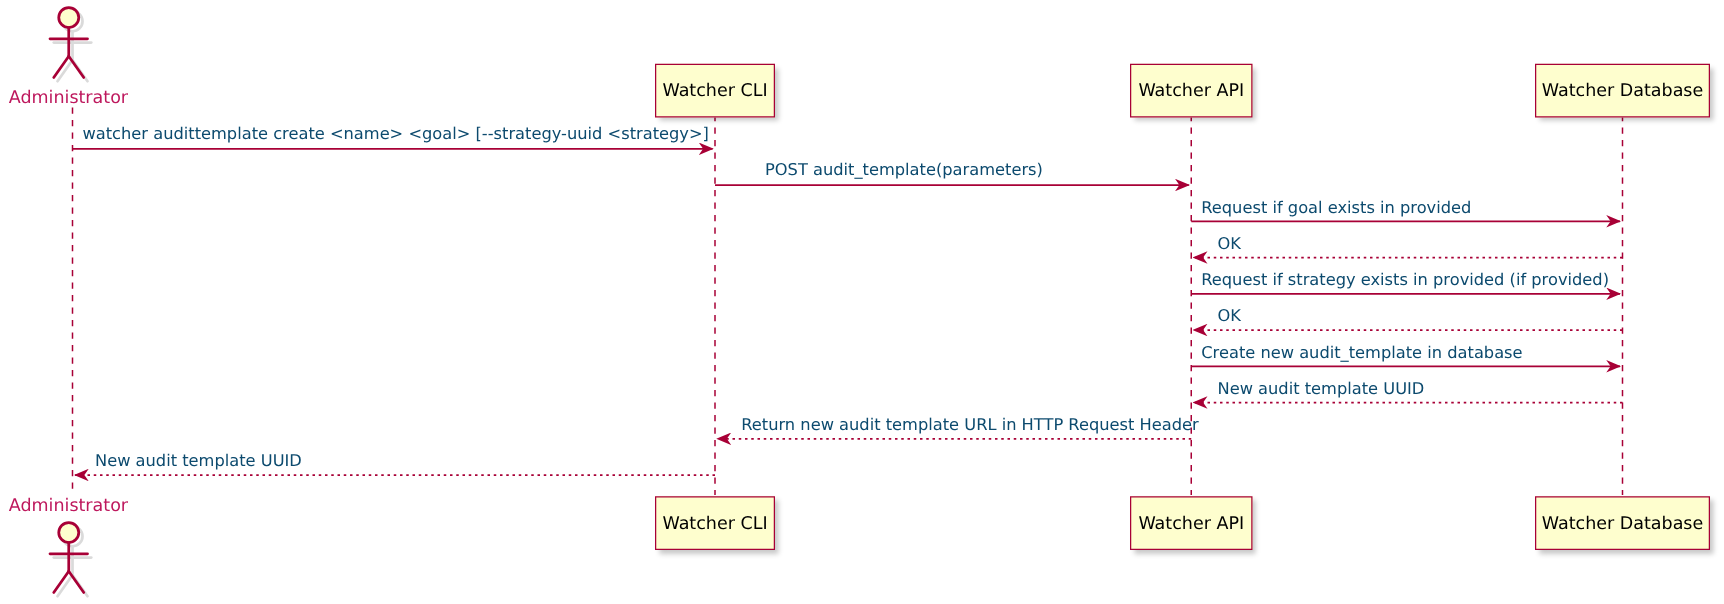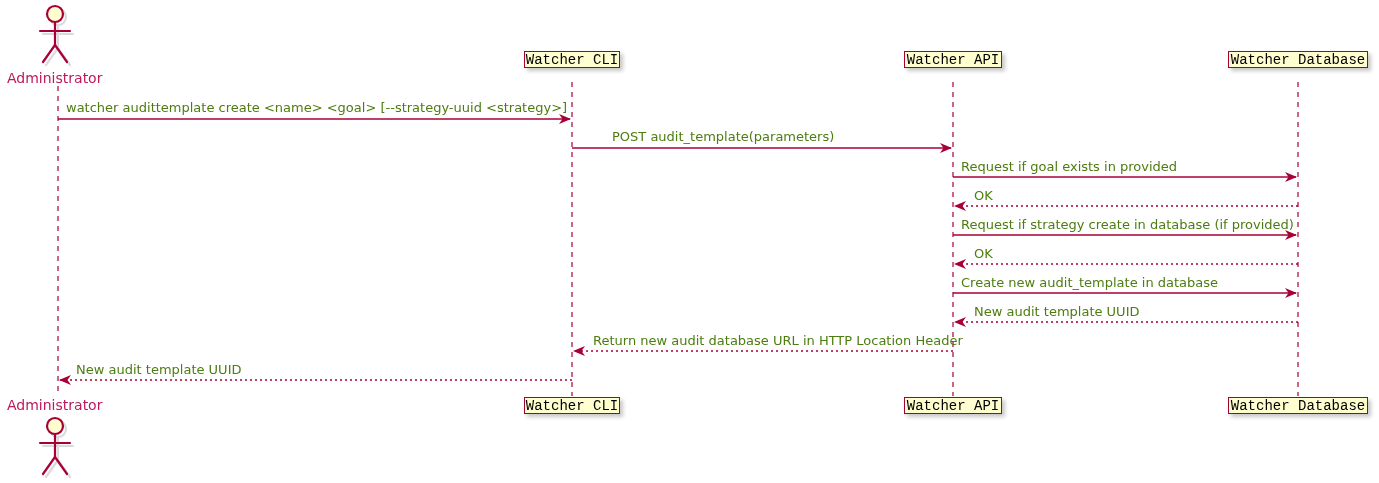--- a/index.html
+++ b/index.html
@@ -30,43 +30,42 @@
   
   .participant-box {
     position: absolute;
     box-sizing: border-box;
     background: #FEFECE;
     border: 1.5px solid #A80036;
     box-shadow: 3px 3px 4px rgba(0,0,0,0.22);
     display: flex;
     align-items: center;
     justify-content: center;
-    height: 17px;
+    height: 43px;
     color: #000000;
     font-size: 14px;
     line-height: 1;
     white-space: nowrap;
     padding: 0 10px;
-    font-family: Liberation Mono, monospace;
   }
   .participant-label {
     color: #000000;
     font-size: 14px;
   }
   
   .actor-label {
     position: absolute;
     color: #be185d;
     font-size: 14px;
     white-space: nowrap;
   }
   
   .msg-text {
     position: absolute;
-    color: #4d7c0f;
+    color: #0c4a6e;
     font-size: 13px;
     white-space: nowrap;
     line-height: 1;
   }
 </style>
 </head>
 <body>
 
 <div id="diagram">
 
@@ -155,21 +154,21 @@
   </div>
 
   <div class="actor-label" style="left:7px; top:70px;">Administrator</div>
   <div class="actor-label" style="left:7px; top:397px;">Administrator</div>
 
   <div id="label-group">
       <div class="msg-text" style="left: 66px; top: 101px;">watcher audittemplate create &lt;name&gt; &lt;goal&gt; [--strategy-uuid &lt;strategy&gt;]</div>
       <div class="msg-text" style="left: 580px; top: 130px; margin-left: 32px;">POST audit_template(parameters)</div>
       <div class="msg-text" style="left: 961px; top: 160px;">Request if goal exists in provided</div>
       <div class="msg-text" style="left: 974px; top: 189px;">OK</div>
-      <div class="msg-text" style="left: 961px; top: 218px;">Request if strategy create in database (if provided)</div>
+      <div class="msg-text" style="left: 961px; top: 218px;">Request if strategy exists in provided (if provided)</div>
       <div class="msg-text" style="left: 974px; top: 247px;">OK</div>
       <div class="msg-text" style="left: 961px; top: 276px; text-align: right;">Create new audit_template in database</div>
       <div class="msg-text" style="left: 974px; top: 305px;">New audit template UUID</div>
-      <div class="msg-text" style="left: 593px; top: 334px;">Return new audit database URL in HTTP Location Header</div>
+      <div class="msg-text" style="left: 593px; top: 334px;">Return new audit template URL in HTTP Request Header</div>
       <div class="msg-text" style="left: 76px; top: 363px;">New audit template UUID</div>
     </div>
 
 </div>
 
 </body></html>

